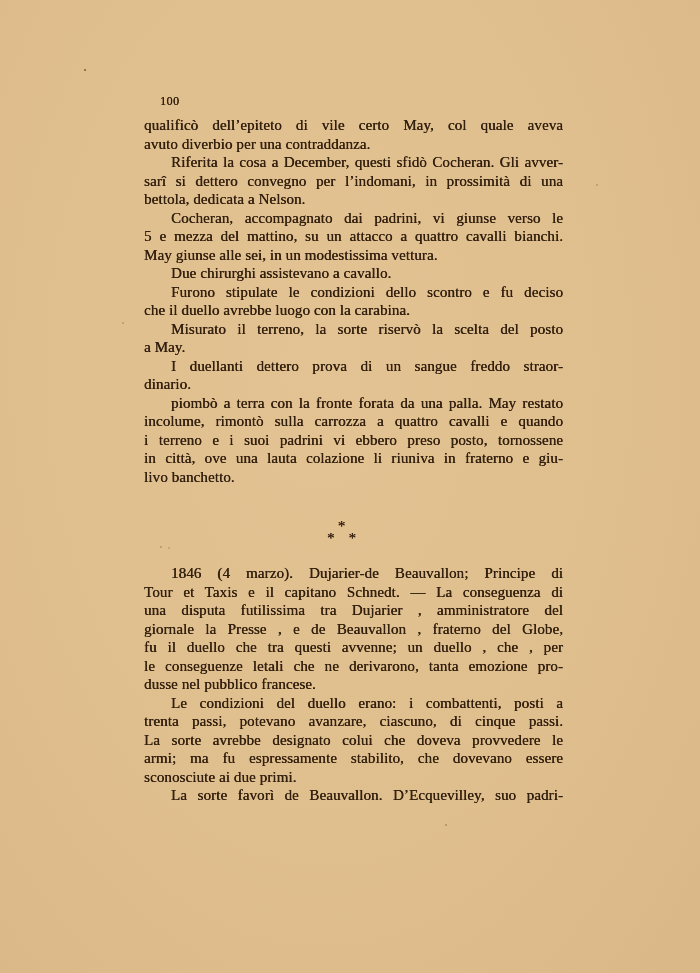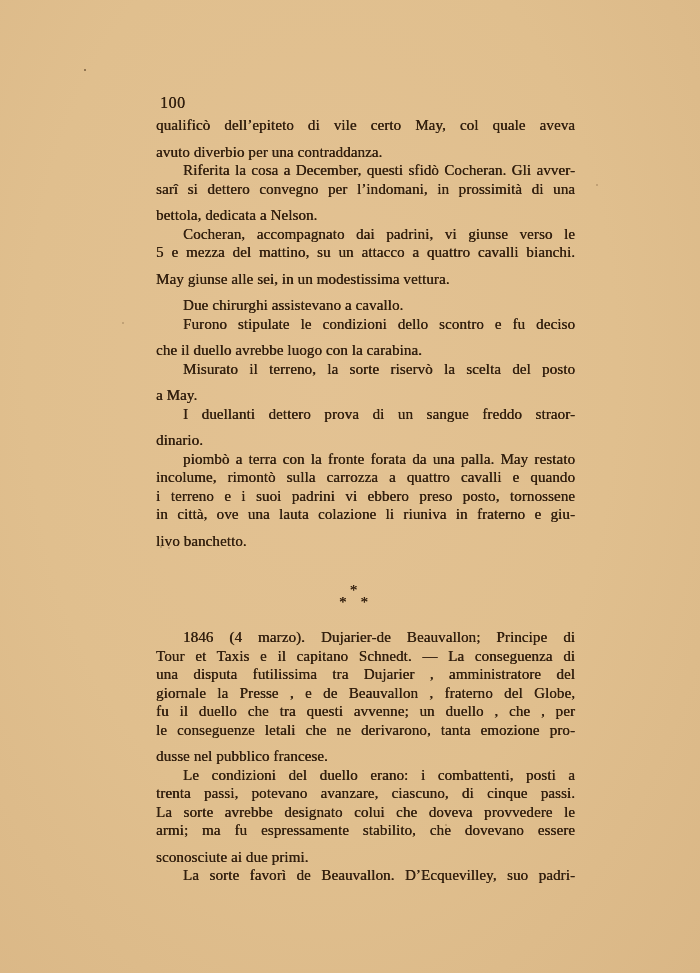--- a/index.html
+++ b/index.html
@@ -10,42 +10,42 @@
   }
   .page {
     position: relative;
     width: 700px; height: 973px;
     background: radial-gradient(ellipse at 46% 38%, #e3c293 0%, #e0bf8e 55%, #dab786 100%);
     color: #33200f;
   }
   .page-number {
     position: absolute;
     left: 160px; top: 94px;
-    font-size: 16px;
+    font-size: 12px;
     letter-spacing: 0.5px;
     text-shadow: 0.3px 0 0 currentColor;
   }
   .text-body {
     position: absolute;
-    left: 156px; top: 116px;
+    left: 144px; top: 116px;
     width: 419px;
     font-size: 15px;
     line-height: 18.5px;
     letter-spacing: 0.1px;
     text-shadow: 0.3px 0 0 currentColor;
   }
   .para { margin: 0; }
   .para.indent .line:first-child { text-indent: 27px; }
   .line {
     text-align: justify;
     text-align-last: justify;
     height: 18.5px;
     overflow: visible;
   }
-  .line.end { text-align-last: left; margin-top: 8px; }
+  .line.end { text-align-last: left; }
   .it { }
   .asterism {
     margin: 35px 0 19px;
     padding-right: 24px;
     text-align: center;
   }
   .ast-row { text-align: center; }
   .ast-top { font-size: 15px; height: 10px; line-height: 10px; }
   .ast-bottom { font-size: 15px; line-height: 14px; word-spacing: 10px; }
   .speck {

